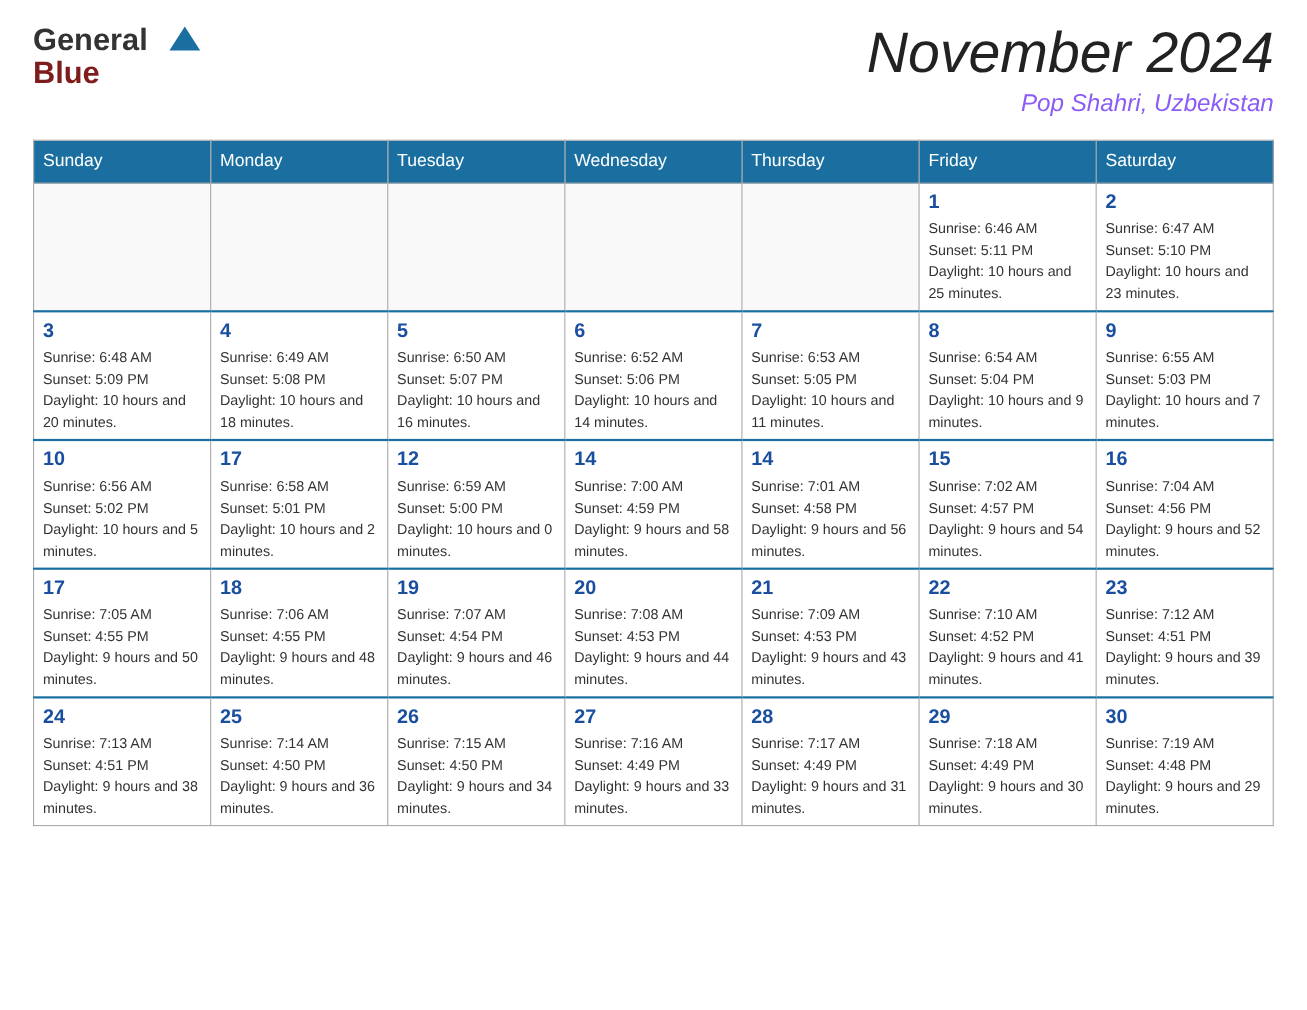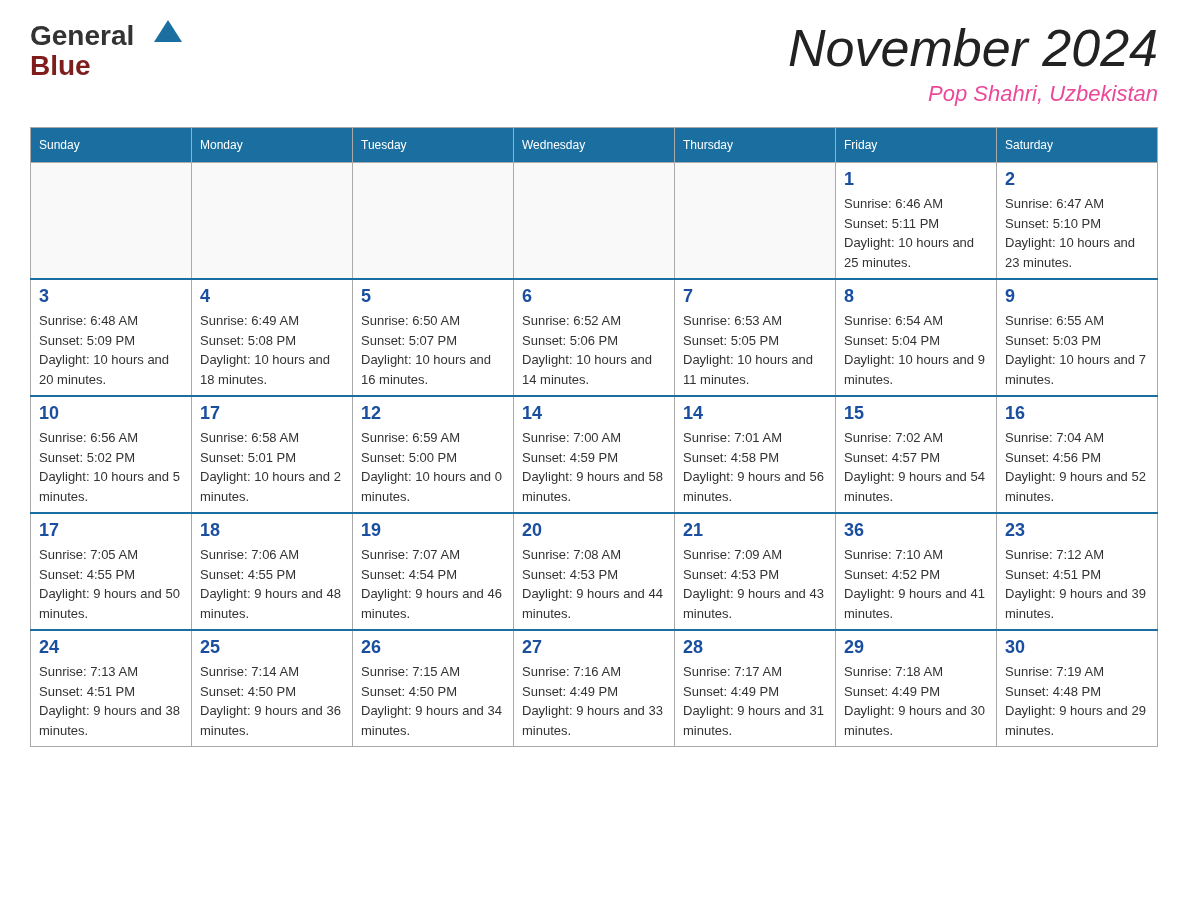--- a/index.html
+++ b/index.html
@@ -16,21 +16,21 @@
       align-items: flex-start;
       margin-bottom: 20px;
     }
     .logo {
       display: flex;
       flex-direction: column;
       align-items: flex-start;
     }
     .logo-top {
       display: flex;
-      align-items: flex-start;
+      align-items: center;
       gap: 16px;
     }
     .logo-general {
       font-size: 28px;
       font-weight: bold;
       color: #333;
     }
     .logo-triangle {
       width: 0;
       height: 0;
@@ -51,32 +51,32 @@
       font-style: italic;
     }
     .month-title {
       font-size: 52px;
       font-weight: normal;
       color: #222;
       line-height: 1.1;
     }
     .location {
       font-size: 22px;
-      color: #ec4899;
+      color: #8b5cf6;
       margin-top: 4px;
     }
     .calendar {
       width: 100%;
       border-collapse: collapse;
       border: 1px solid #aaa;
     }
     .calendar th {
       background: #1a6fa0;
       color: #fff;
-      font-size: 12px;
+      font-size: 16px;
       font-weight: normal;
       padding: 10px 8px;
       text-align: left;
       border: 1px solid #aaa;
     }
     .calendar td {
       vertical-align: top;
       border: 1px solid #aaa;
       padding: 6px 8px;
       width: calc(100% / 7);
@@ -221,21 +221,21 @@
         </td>
         <td>
           <span class="day-num">20</span>
           <div class="day-info">Sunrise: 7:08 AM<br>Sunset: 4:53 PM<br>Daylight: 9 hours and 44 minutes.</div>
         </td>
         <td>
           <span class="day-num">21</span>
           <div class="day-info">Sunrise: 7:09 AM<br>Sunset: 4:53 PM<br>Daylight: 9 hours and 43 minutes.</div>
         </td>
         <td>
-          <span class="day-num">36</span>
+          <span class="day-num">22</span>
           <div class="day-info">Sunrise: 7:10 AM<br>Sunset: 4:52 PM<br>Daylight: 9 hours and 41 minutes.</div>
         </td>
         <td>
           <span class="day-num">23</span>
           <div class="day-info">Sunrise: 7:12 AM<br>Sunset: 4:51 PM<br>Daylight: 9 hours and 39 minutes.</div>
         </td>
       </tr>
       <tr class="row-divider">
         <td>
           <span class="day-num">24</span>

